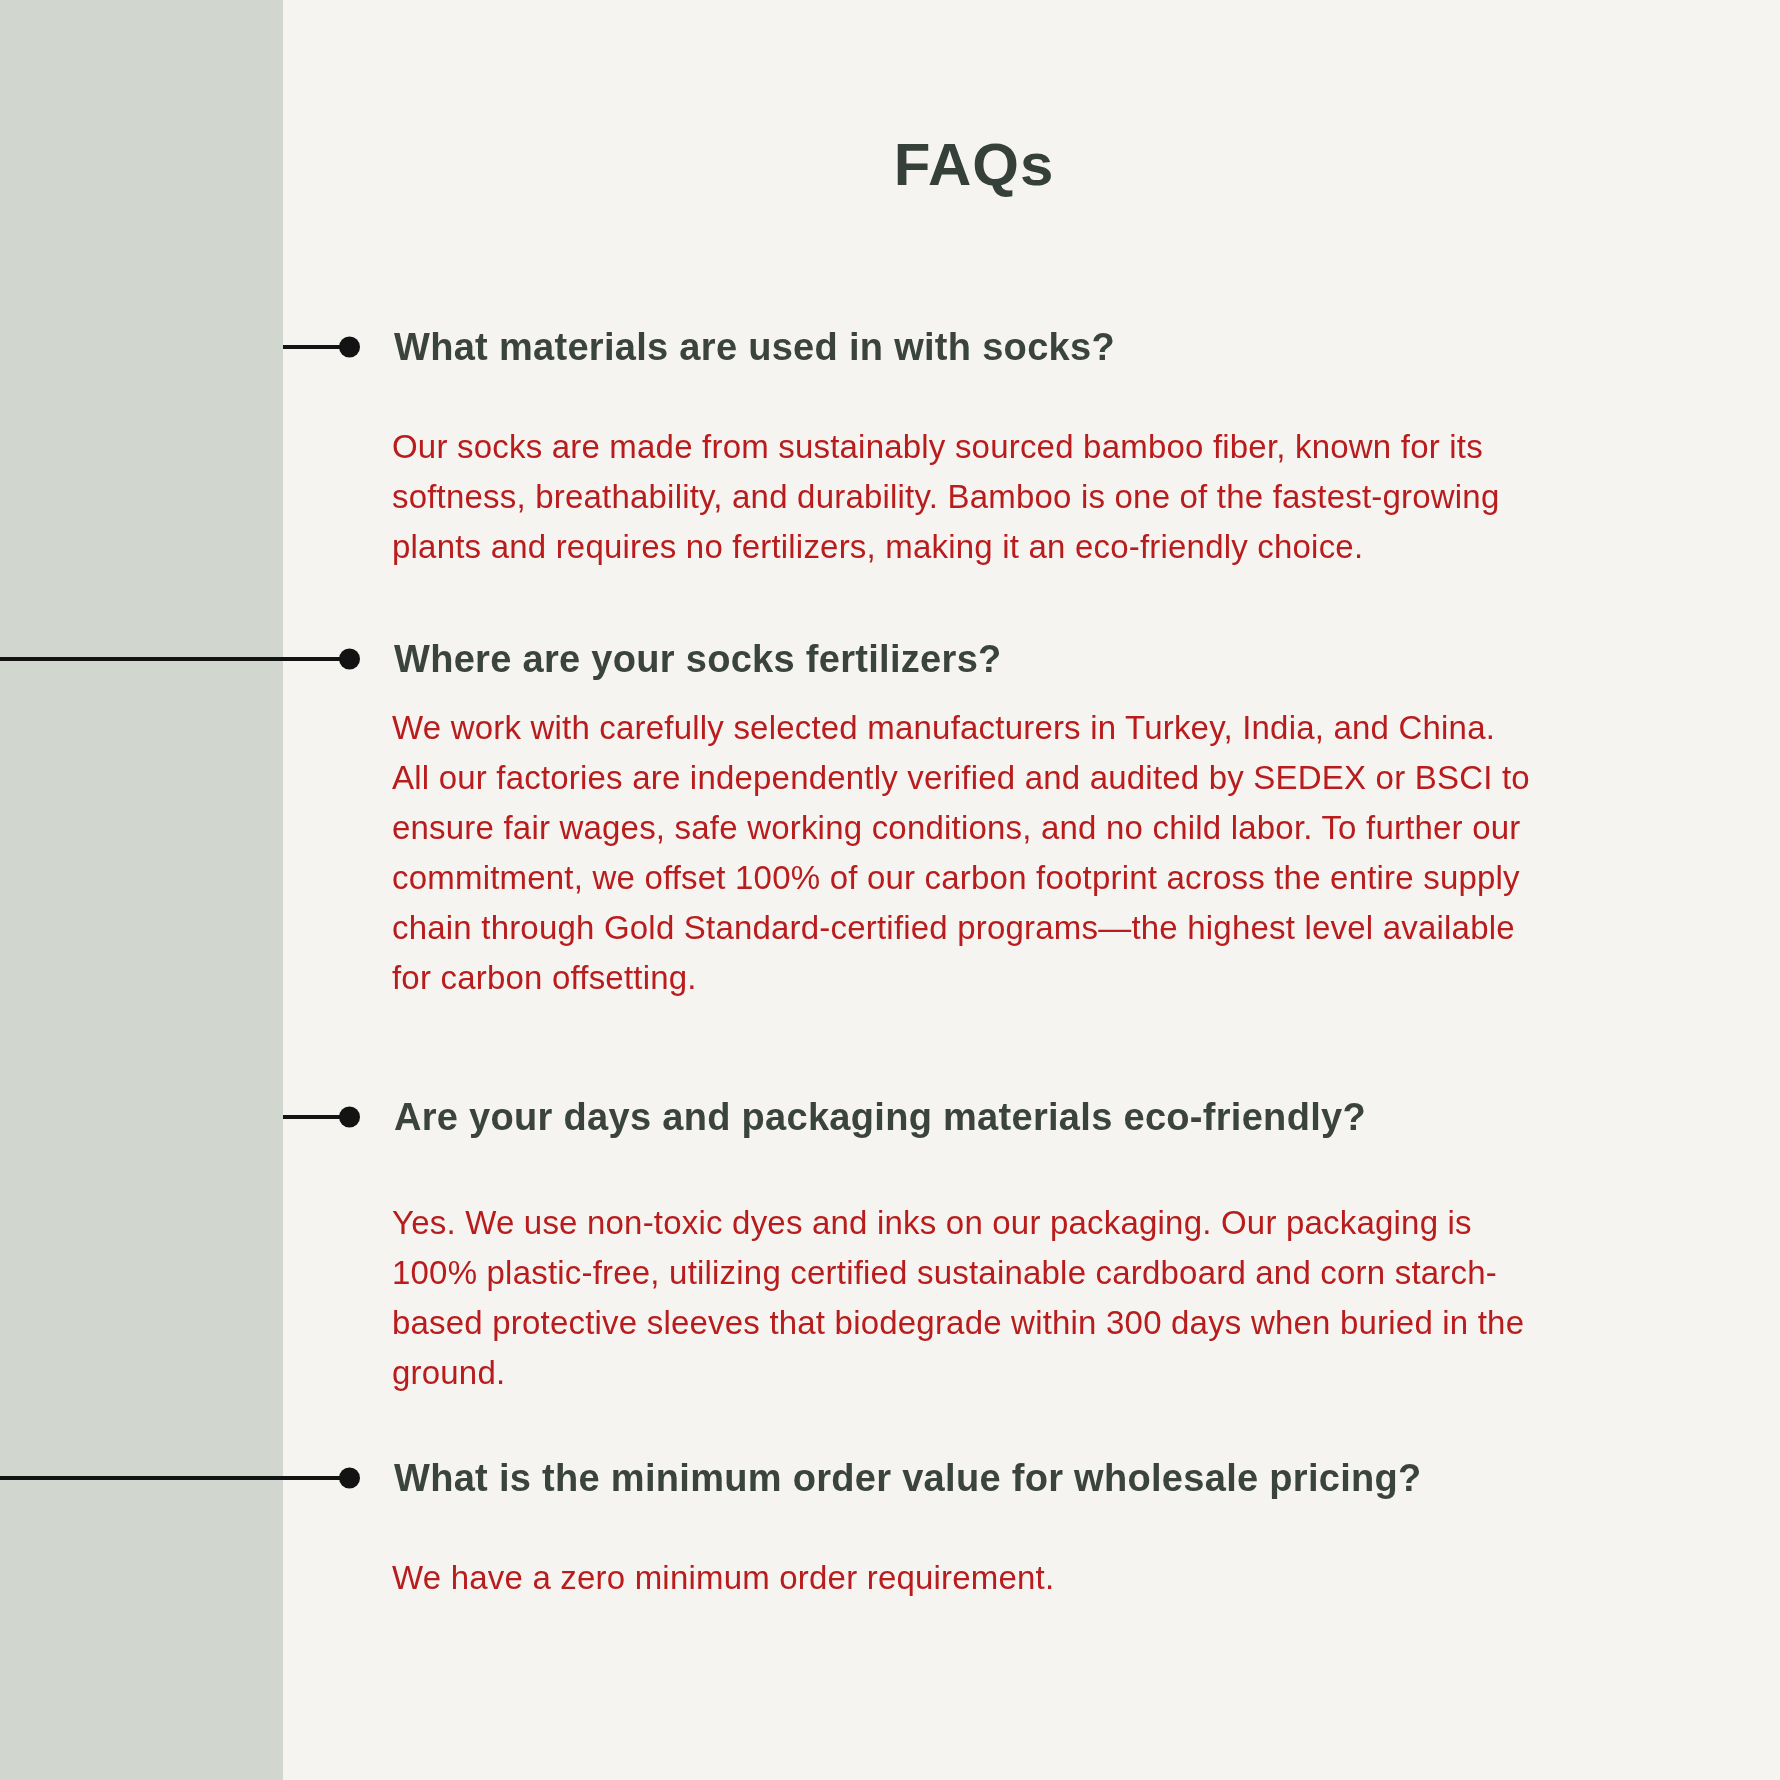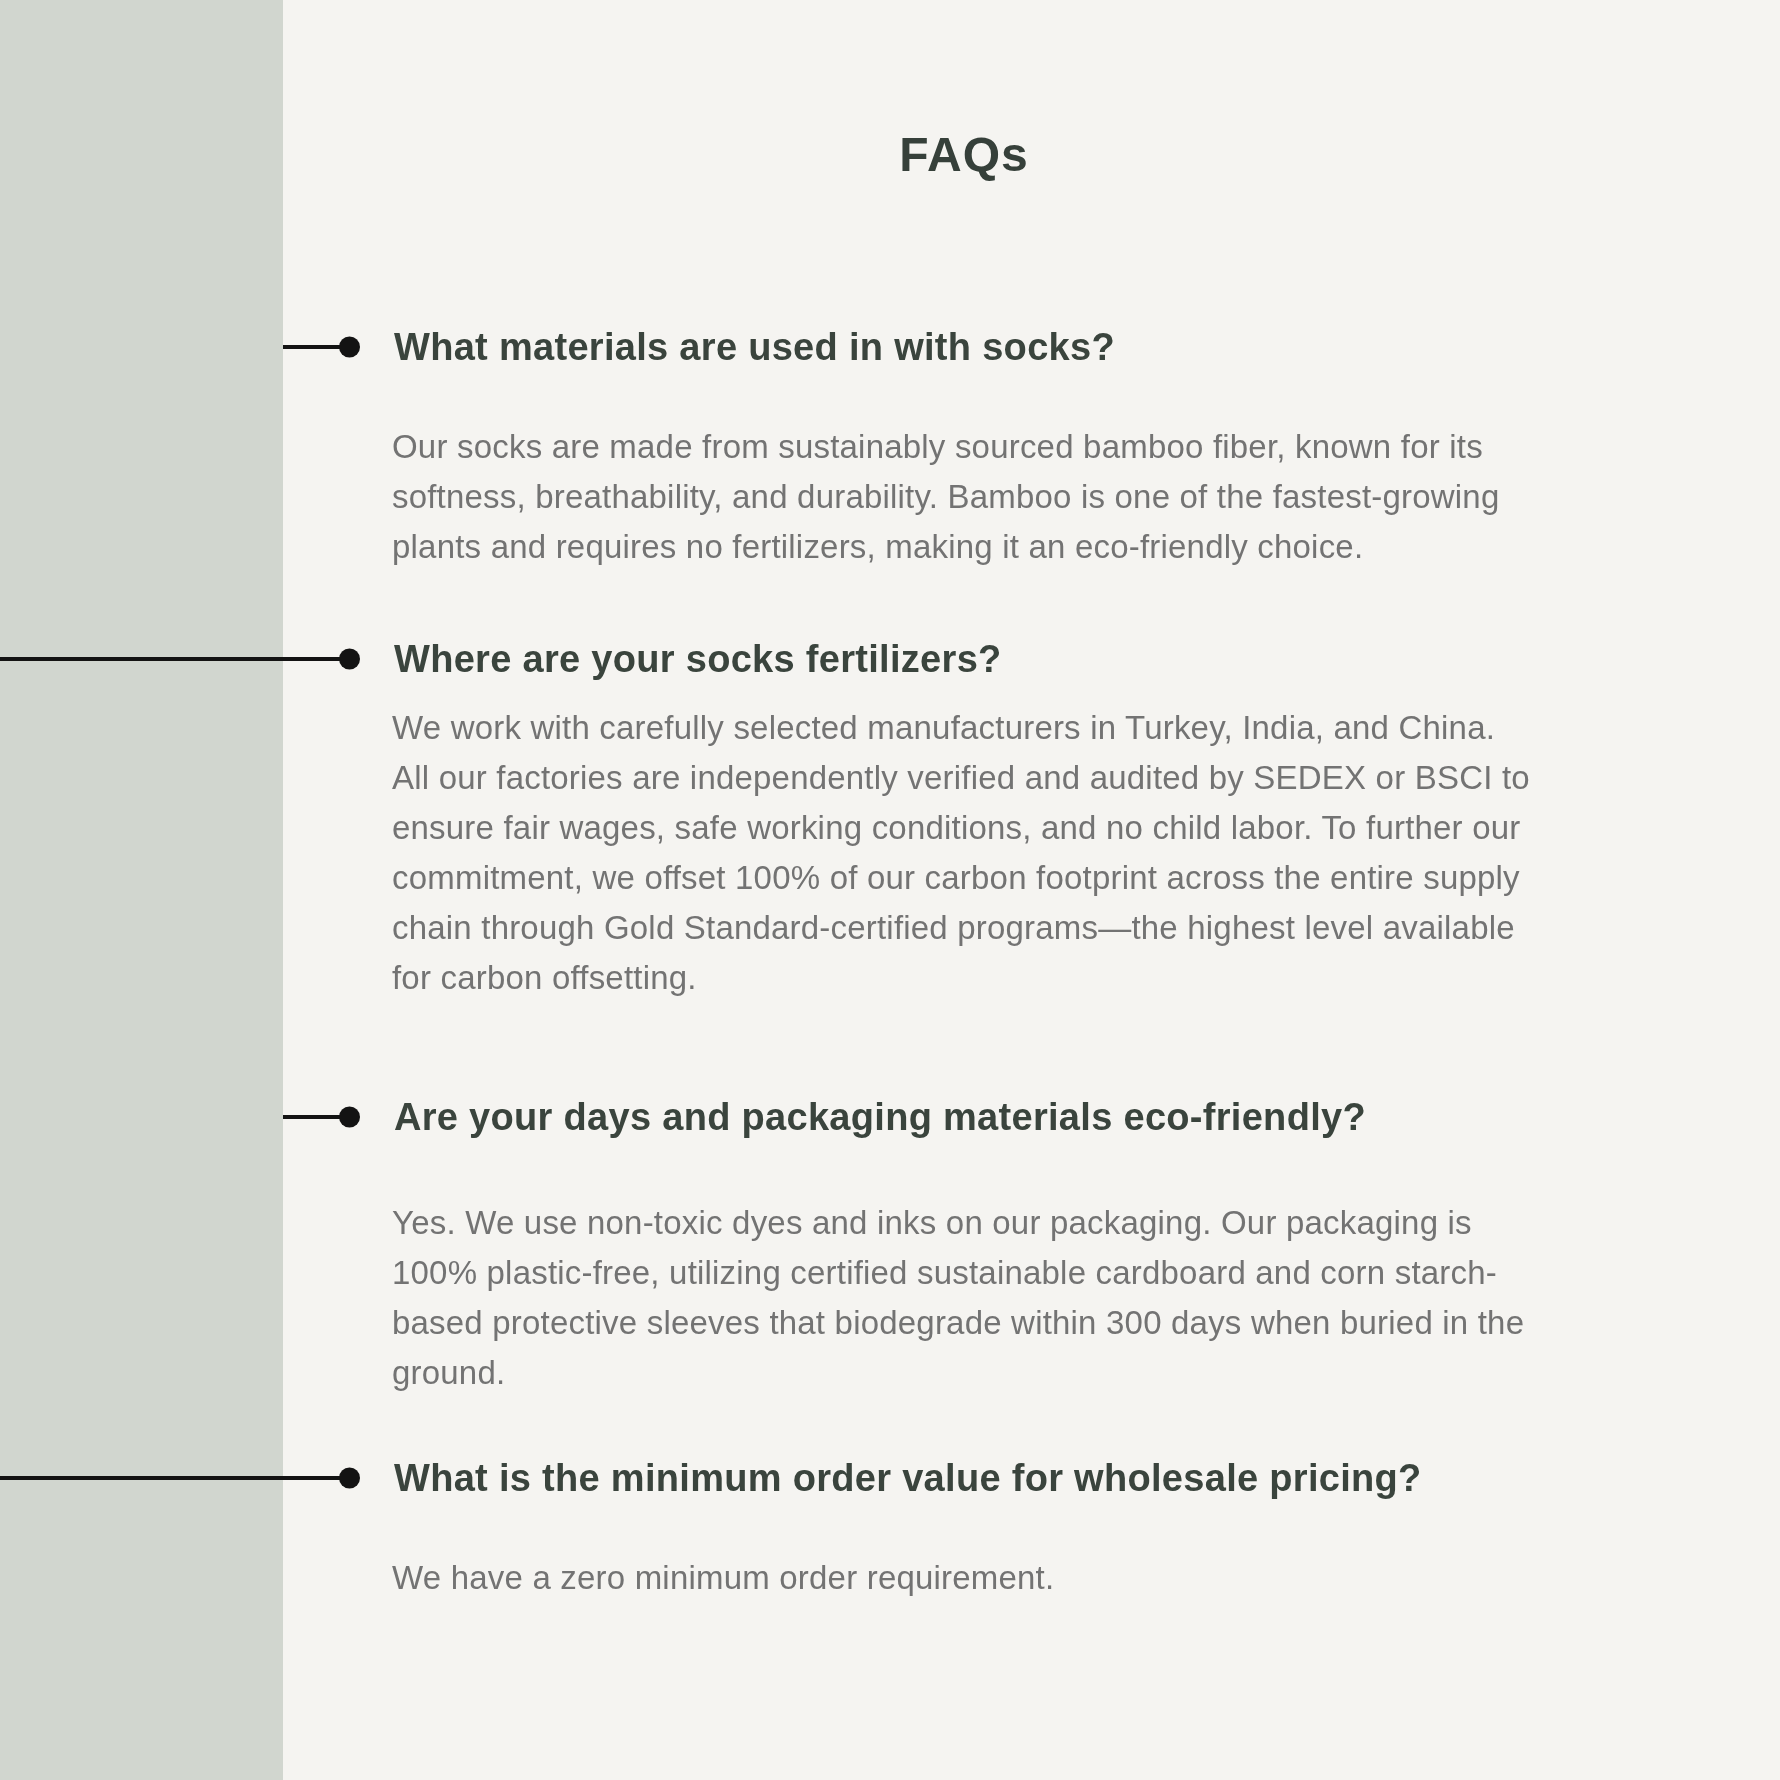--- a/index.html
+++ b/index.html
@@ -20,23 +20,23 @@
     top: 0;
     width: 283px;
     height: 1780px;
     background: #d1d6cf;
   }
   .page-title {
     position: absolute;
     left: 390px;
     top: 112px;
     width: 1140px;
-    margin: 4px;
+    margin: 14px;
     text-align: center;
-    font-size: 48px;
+    font-size: 60px;
     line-height: 78px;
     font-weight: 700;
     letter-spacing: 1px;
     color: #36403a;
   }
   .connector {
     position: absolute;
     height: 4px;
     background: #131313;
   }
@@ -71,21 +71,21 @@
   .q4 { top: 1456px; }
   .answer {
     position: absolute;
     left: 392px;
     width: 1145px;
     margin: 0;
     font-size: 33px;
     line-height: 50px;
     font-weight: 400;
     letter-spacing: 0.2px;
-    color: #737373;
+    color: #b91c1c;
   }
   .a1 { top: 422px; }
   .a2 { top: 703px; }
   .a3 { top: 1198px; }
   .a4 { top: 1553px; }
 </style>
 </head>
 <body>
 
 <div class="sidebar"></div>

